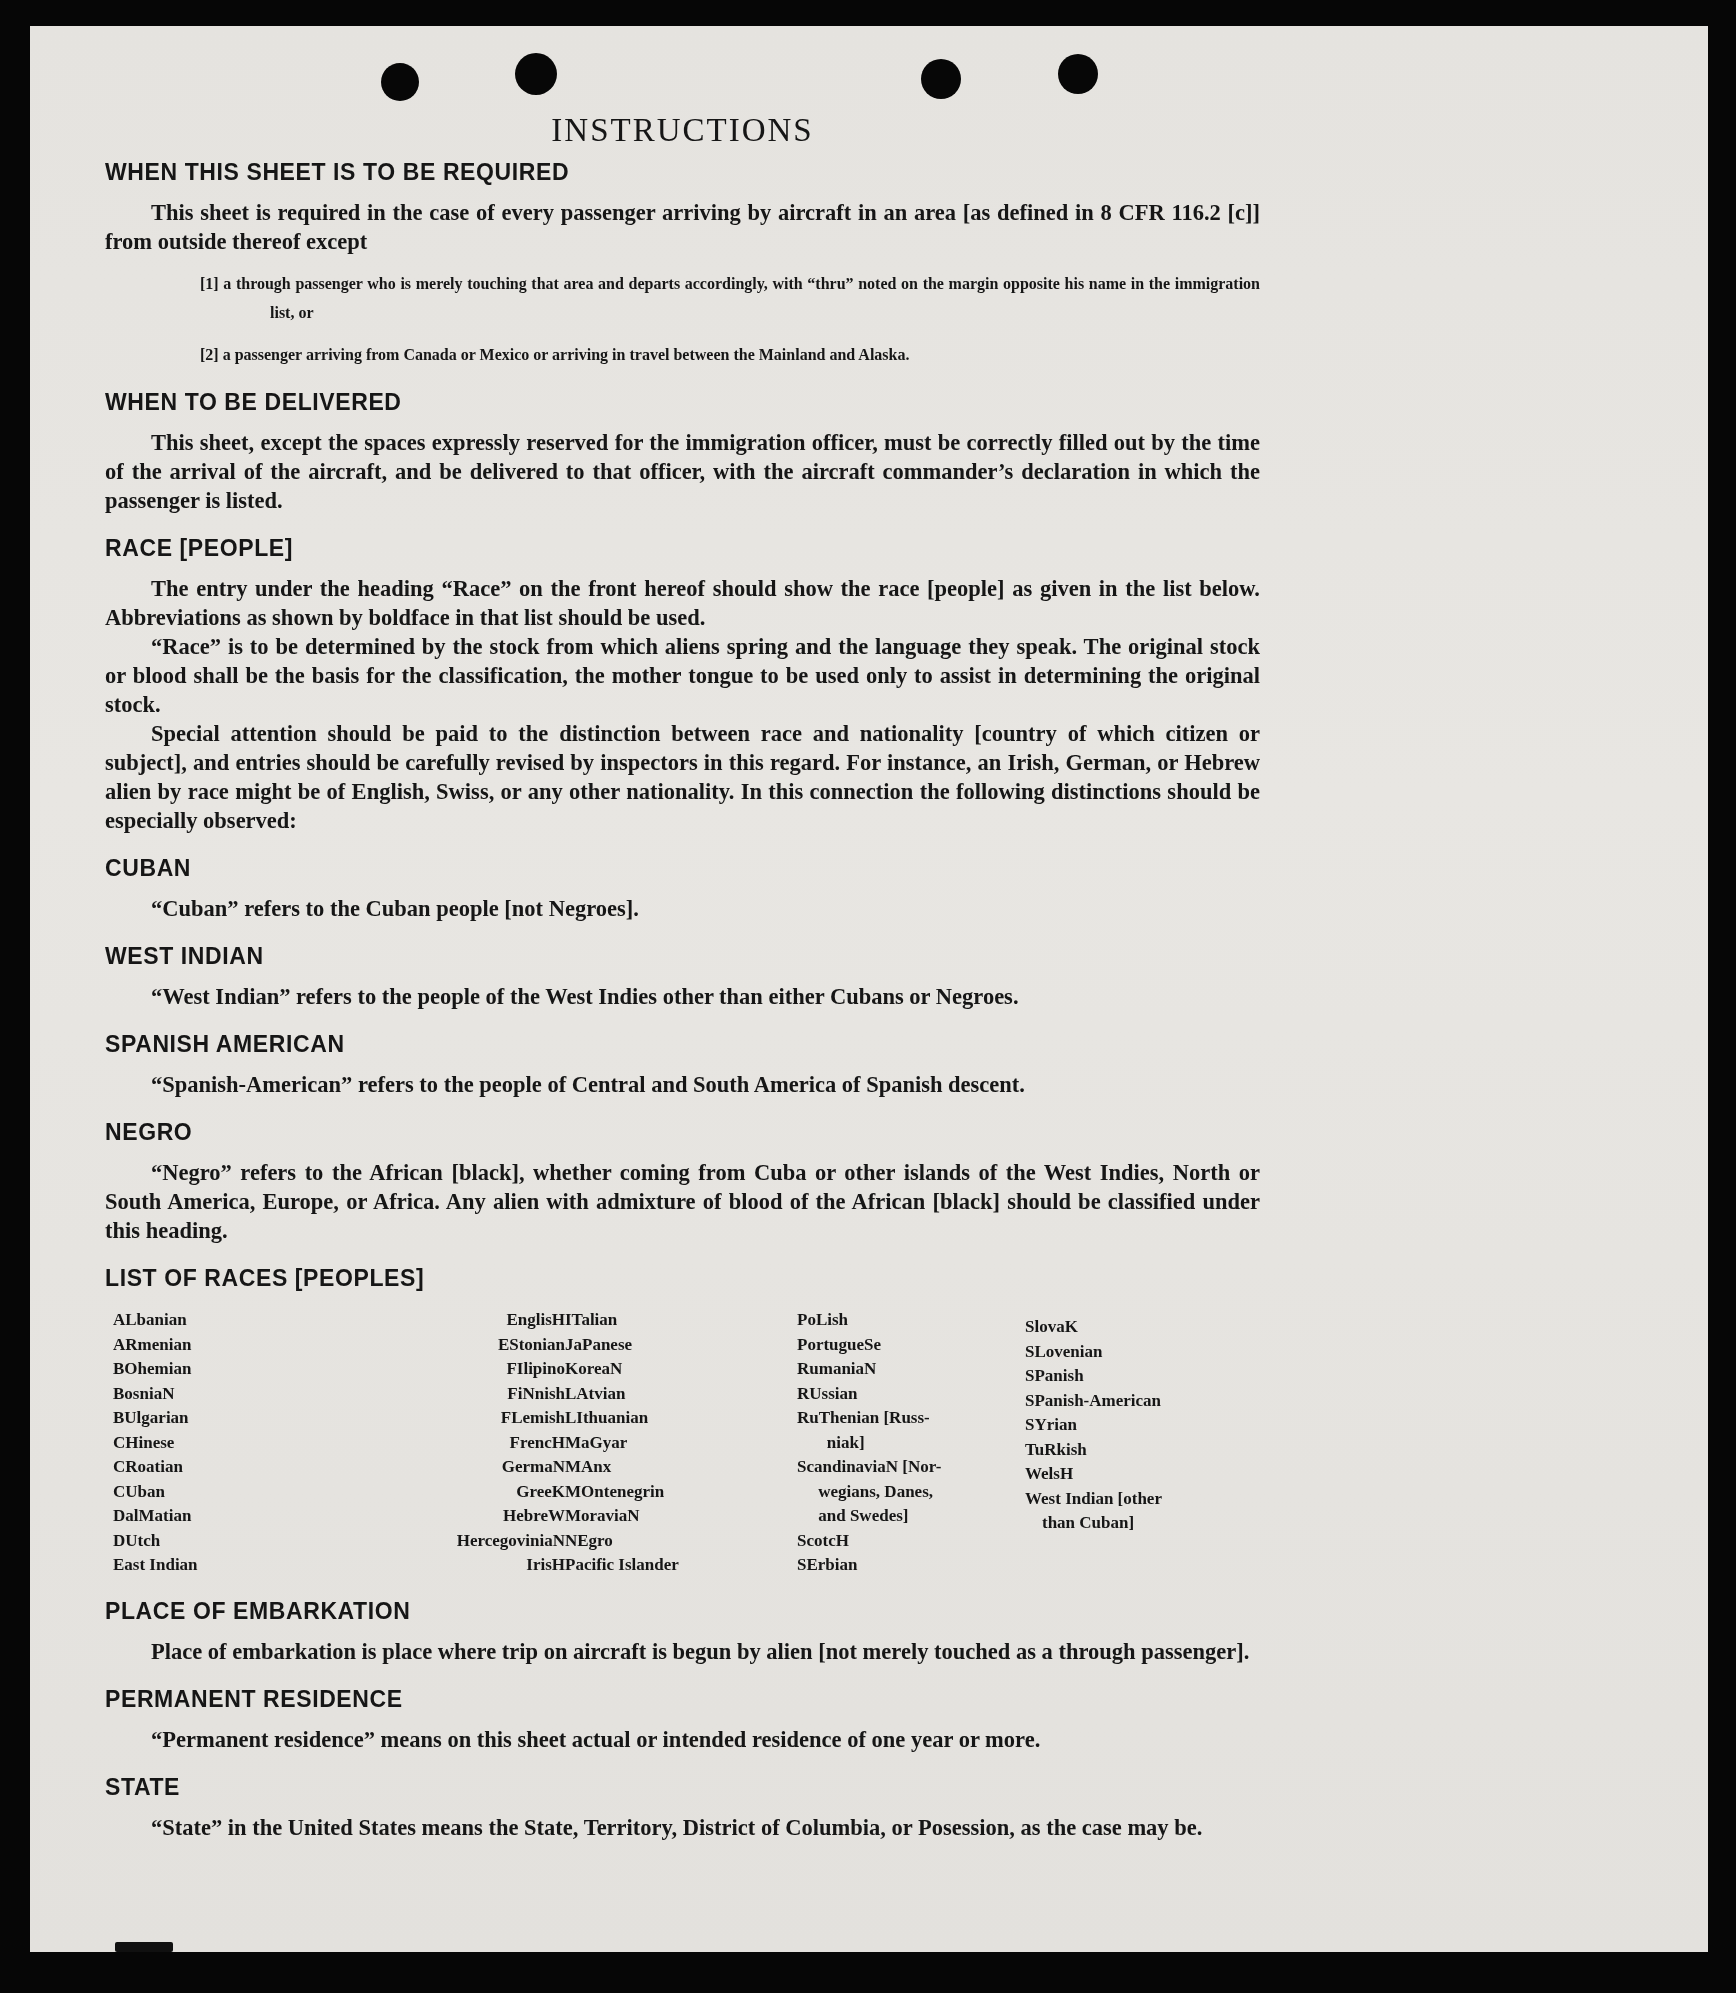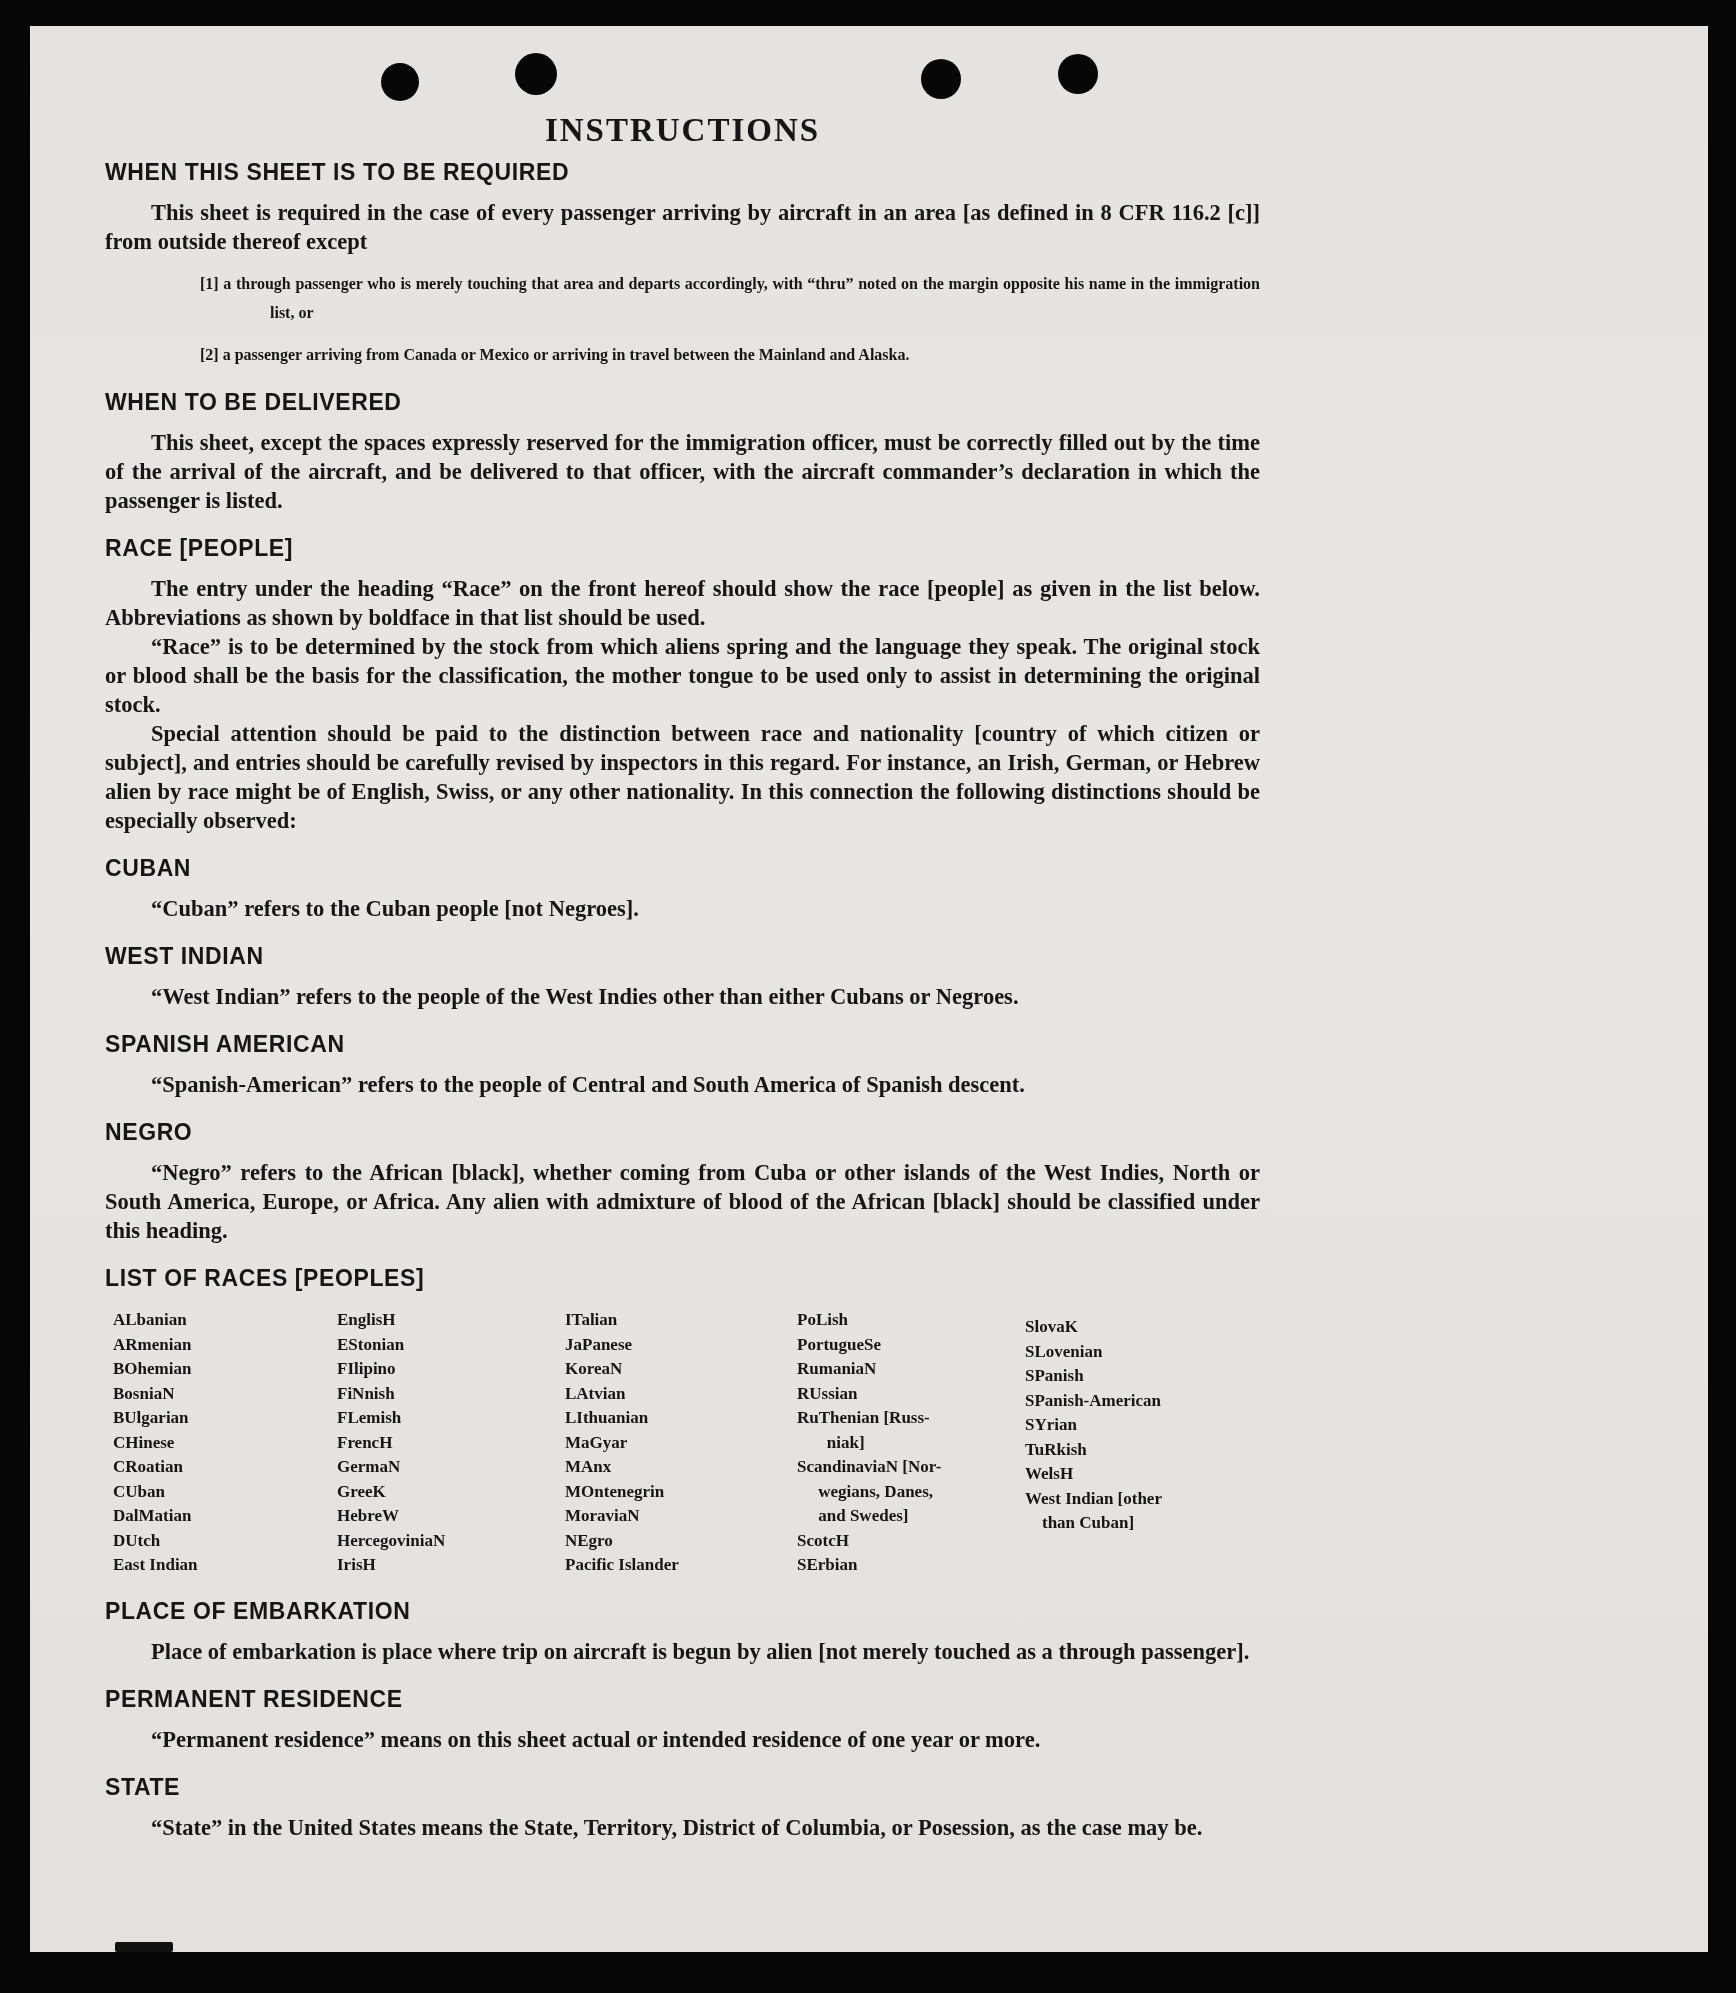--- a/index.html
+++ b/index.html
@@ -37,21 +37,21 @@
     position:absolute;
     left:75px; top:86px;
     width:1155px;
     font-weight:bold;
     color:#161616;
   }
   .doc-title {
     font-size:33px;
     letter-spacing:2px;
     text-align:center;
-    font-weight:bold;
+    font-weight:normal;
     margin-bottom:10px;
   }
   .sec-heading {
     font-family:"Liberation Sans","DejaVu Sans",sans-serif;
     font-size:23px;
     font-weight:bold;
     letter-spacing:0.6px;
     margin:20px 0 12px 0;
   }
   .sec-heading.first { margin-top:8px; }
@@ -70,21 +70,21 @@
     padding-left:165px;
     text-indent:-70px;
     margin-top:13px;
   }
   .races {
     display:flex;
     padding-left:8px;
     margin-top:16px;
   }
   .race-col-1 { width:224px; }
-  .race-col-2 { width:228px; }
+  .race-col-2 { width:228px;text-align:right; }
   .race-col-3 { width:232px; }
   .race-col-4 { width:228px; }
   .race-col-5 { flex:1;margin-top:7px; }
   .race-item {
     font-size:17px;
     line-height:24.5px;
     font-weight:bold;
     white-space:pre;
   }
 </style>

